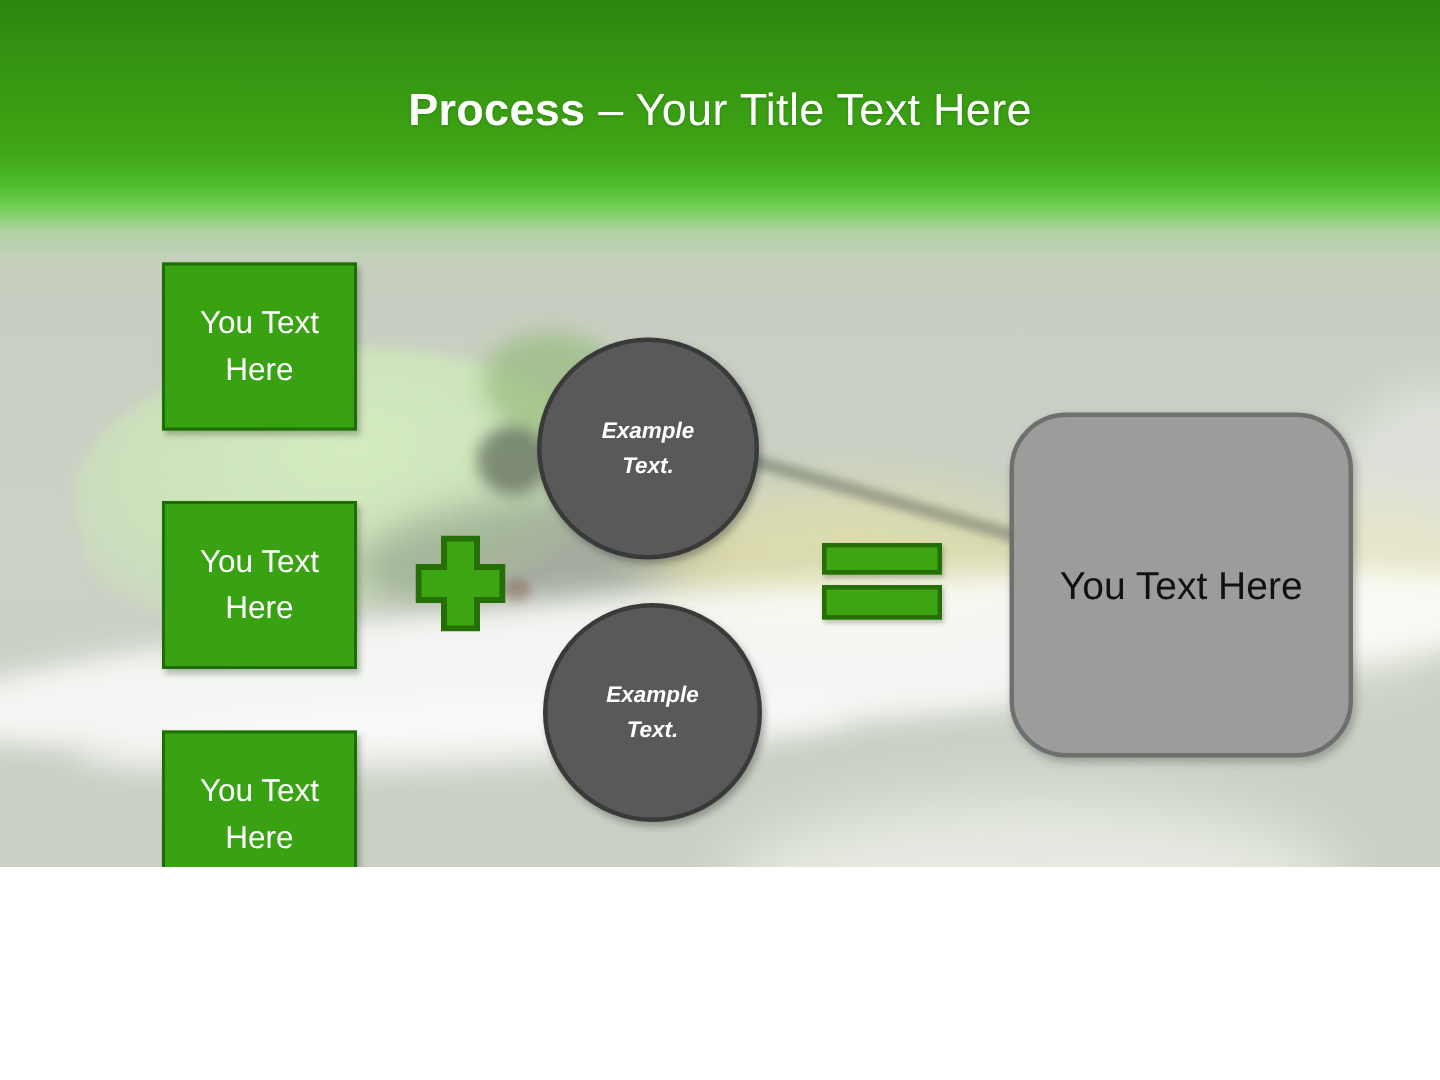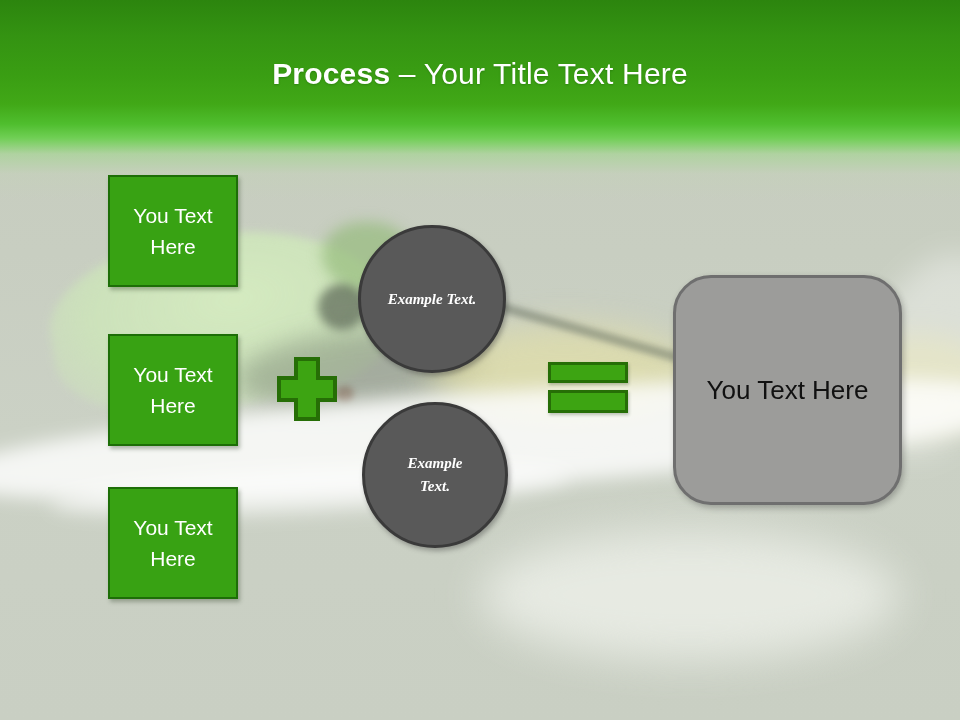--- a/index.html
+++ b/index.html
@@ -1,18 +1,18 @@
 <!DOCTYPE html>
 <html><head>
 <meta charset="utf-8">
 <style>
   * { margin:0; padding:0; box-sizing:border-box; }
   html,body { width:960px; height:720px; overflow:hidden; }
   .slide {
-    position:relative; width:960px; height:720px; overflow:hidden;
+    position:relative; width:960px; height:578px; overflow:hidden;
     font-family:"Liberation Sans", sans-serif;
     background:linear-gradient(180deg,#c5cbbd 0%,#c8cec1 35%,#cbd1c5 60%,#c9cfc3 100%);
   }
   
   .ph { position:absolute; pointer-events:none; }
   .car-body { left:50px; top:232px; width:340px; height:175px;
     background:radial-gradient(ellipse at 55% 40%, rgba(213,236,192,.95) 0%, rgba(205,230,185,.8) 55%, rgba(200,222,182,0) 100%);
     border-radius:55% 70% 40% 50%; transform:rotate(-9deg); filter:blur(4px); }
   .engine-cover { left:322px; top:222px; width:90px; height:70px;
     background:rgba(146,186,120,.65); border-radius:50% 50% 40% 60%; filter:blur(7px); }
@@ -54,21 +54,21 @@
   .plus-wrap { position:absolute; left:277px; top:357px; width:60px; height:64px; }
   .eq-bar { position:absolute; left:548px; width:80px; background:#3da412; border:3px solid #266e06;
     box-shadow:1px 2px 3px rgba(50,70,40,.3); }
   .eq-top { top:362px; height:21px; } .eq-bottom { top:390px; height:23px; }
   
   .gcircle { position:absolute; border-radius:50%;
     background:#595959; border:3px solid #3a3a3a;
     box-shadow:2px 3px 5px rgba(40,40,40,.35);
     display:flex; align-items:center; justify-content:center; text-align:center;
     color:#ffffff; font-size:15px; line-height:23px; font-weight:bold; font-style:italic;
-    padding:0 26px;font-family:Liberation Serif, serif; }
+    padding:0 26px; }
   .gcircle1 { left:358px; top:225px; width:148px; height:148px; }
   .gcircle2 { left:362px; top:402px; width:146px; height:146px; }
   
   .result-box { position:absolute; left:673px; top:275px; width:229px; height:230px;
     background:#9c9c9a; border:3px solid #6f6f6f; border-radius:38px;
     box-shadow:2px 3px 6px rgba(40,40,40,.3);
     display:flex; align-items:center; justify-content:center; text-align:center;
     color:#111111; font-size:26px; line-height:32px; padding:0 4px; }
 </style>
 </head>

